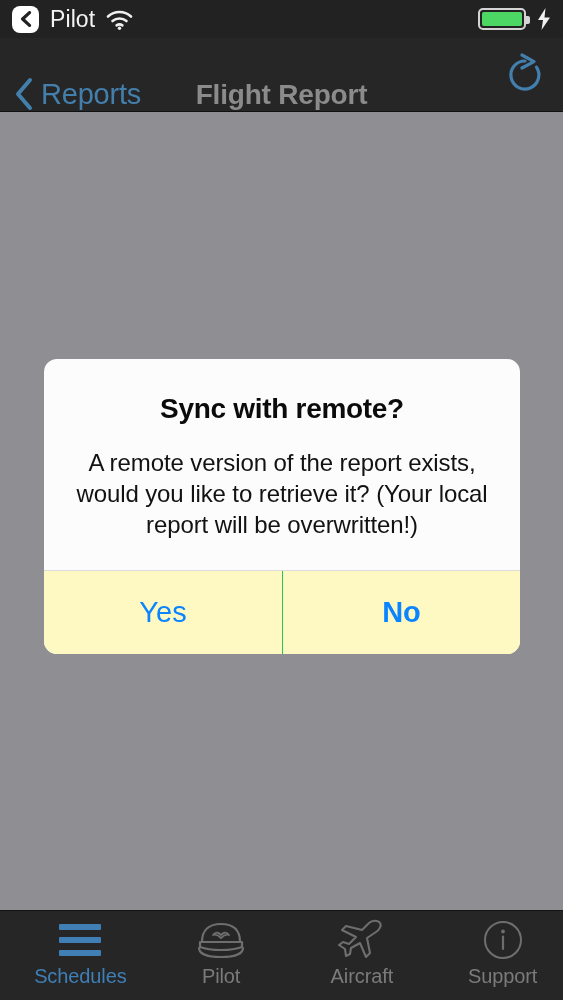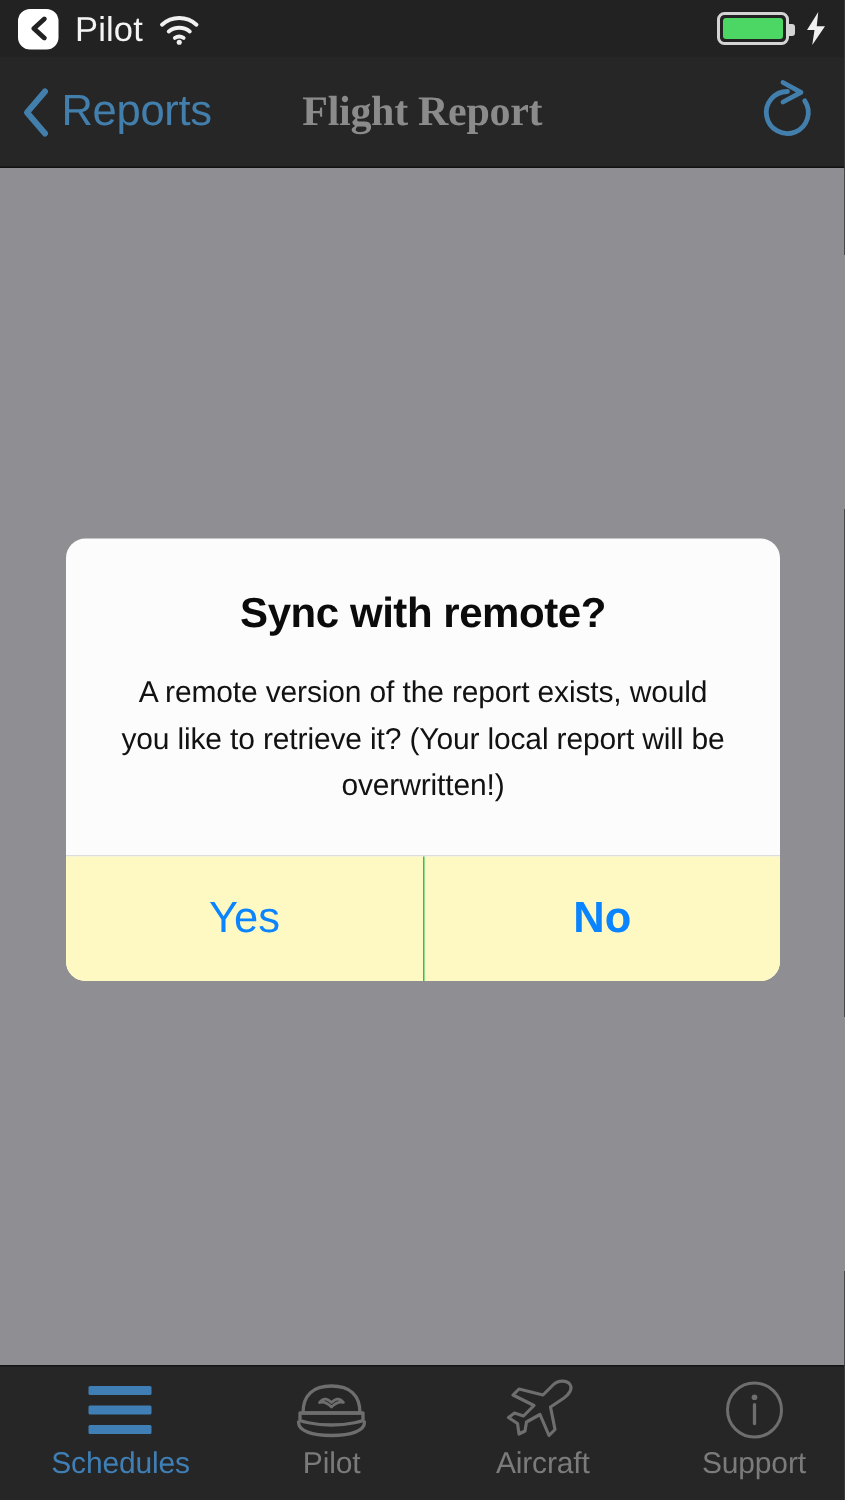--- a/index.html
+++ b/index.html
@@ -94,21 +94,21 @@
   .bolt { margin-left: 4px; }
 
   
   .nav-bar {
     position: absolute;
     top: 38px; left: 0;
     width: 563px;
     height: 74px;
     background: #262626;
     display: flex;
-    align-items: center;
+    align-items: flex-end;
     border-bottom: 1px solid #111;
   }
   .nav-back {
     display: flex;
     align-items: center;
     gap: 7px;
     padding-left: 14px;
     flex: 0 0 auto;
     cursor: pointer;
   }
@@ -119,21 +119,20 @@
   }
   .nav-title {
     position: absolute;
     left: 0; right: 0;
     text-align: center;
     font-size: 28px;
     font-weight: 700;
     color: #8b8b8b;
     letter-spacing: -0.2px;
     pointer-events: none;
-    font-family: Liberation Serif, serif;
   }
   .nav-refresh {
     position: absolute;
     right: 18px;
     top: 50%;
     transform: translateY(-50%);
     cursor: pointer;
     line-height: 0;
   }
 
@@ -168,21 +167,21 @@
     text-align: center;
   }
   .alert-title {
     font-size: 28px;
     font-weight: 700;
     color: #0b0b0b;
     letter-spacing: -0.3px;
     margin-bottom: 22px;
   }
   .alert-message {
-    font-size: 20px;
+    font-size: 24px;
     line-height: 31px;
     color: #121212;
     letter-spacing: -0.1px;
     padding: 0 8px;
   }
   .alert-actions {
     display: flex;
     border-top: 1px solid #dcdcdc;
   }
   .alert-btn {

